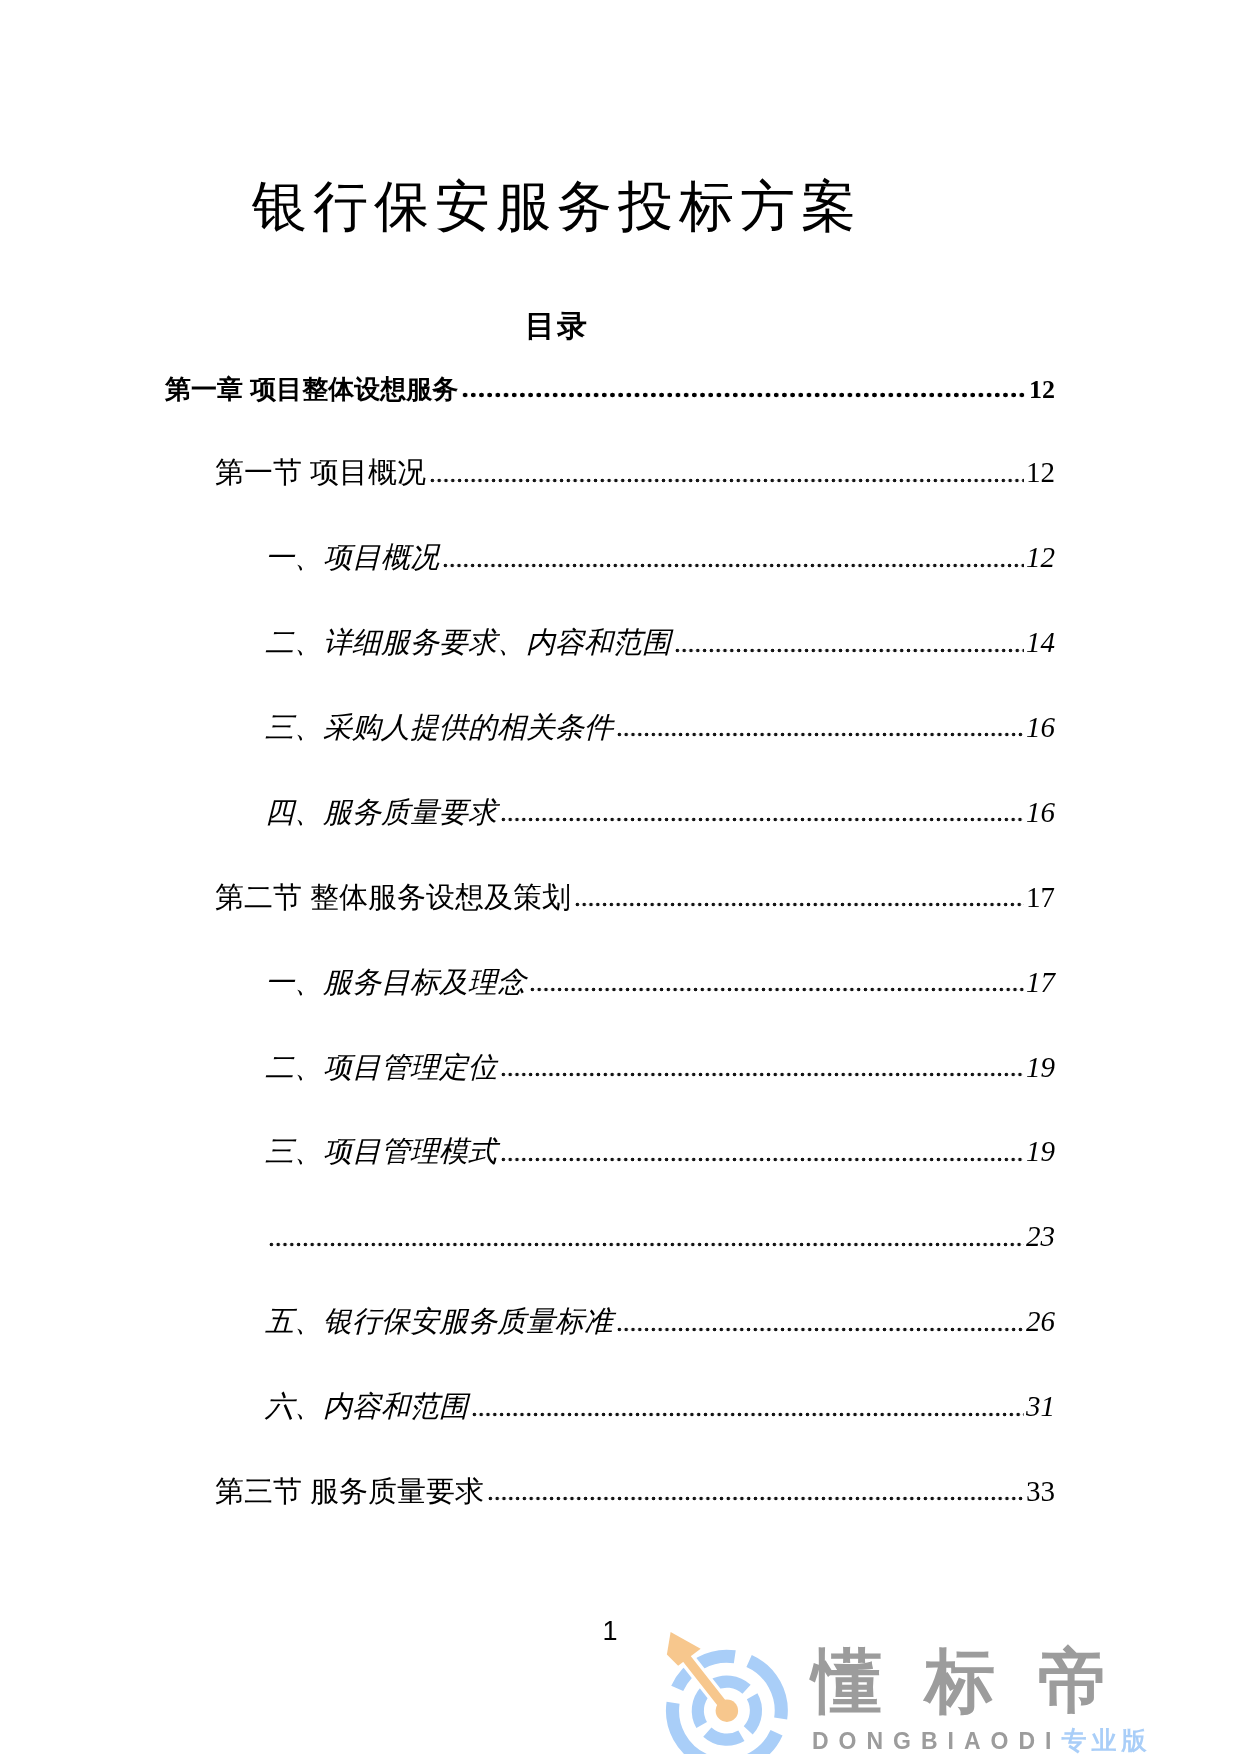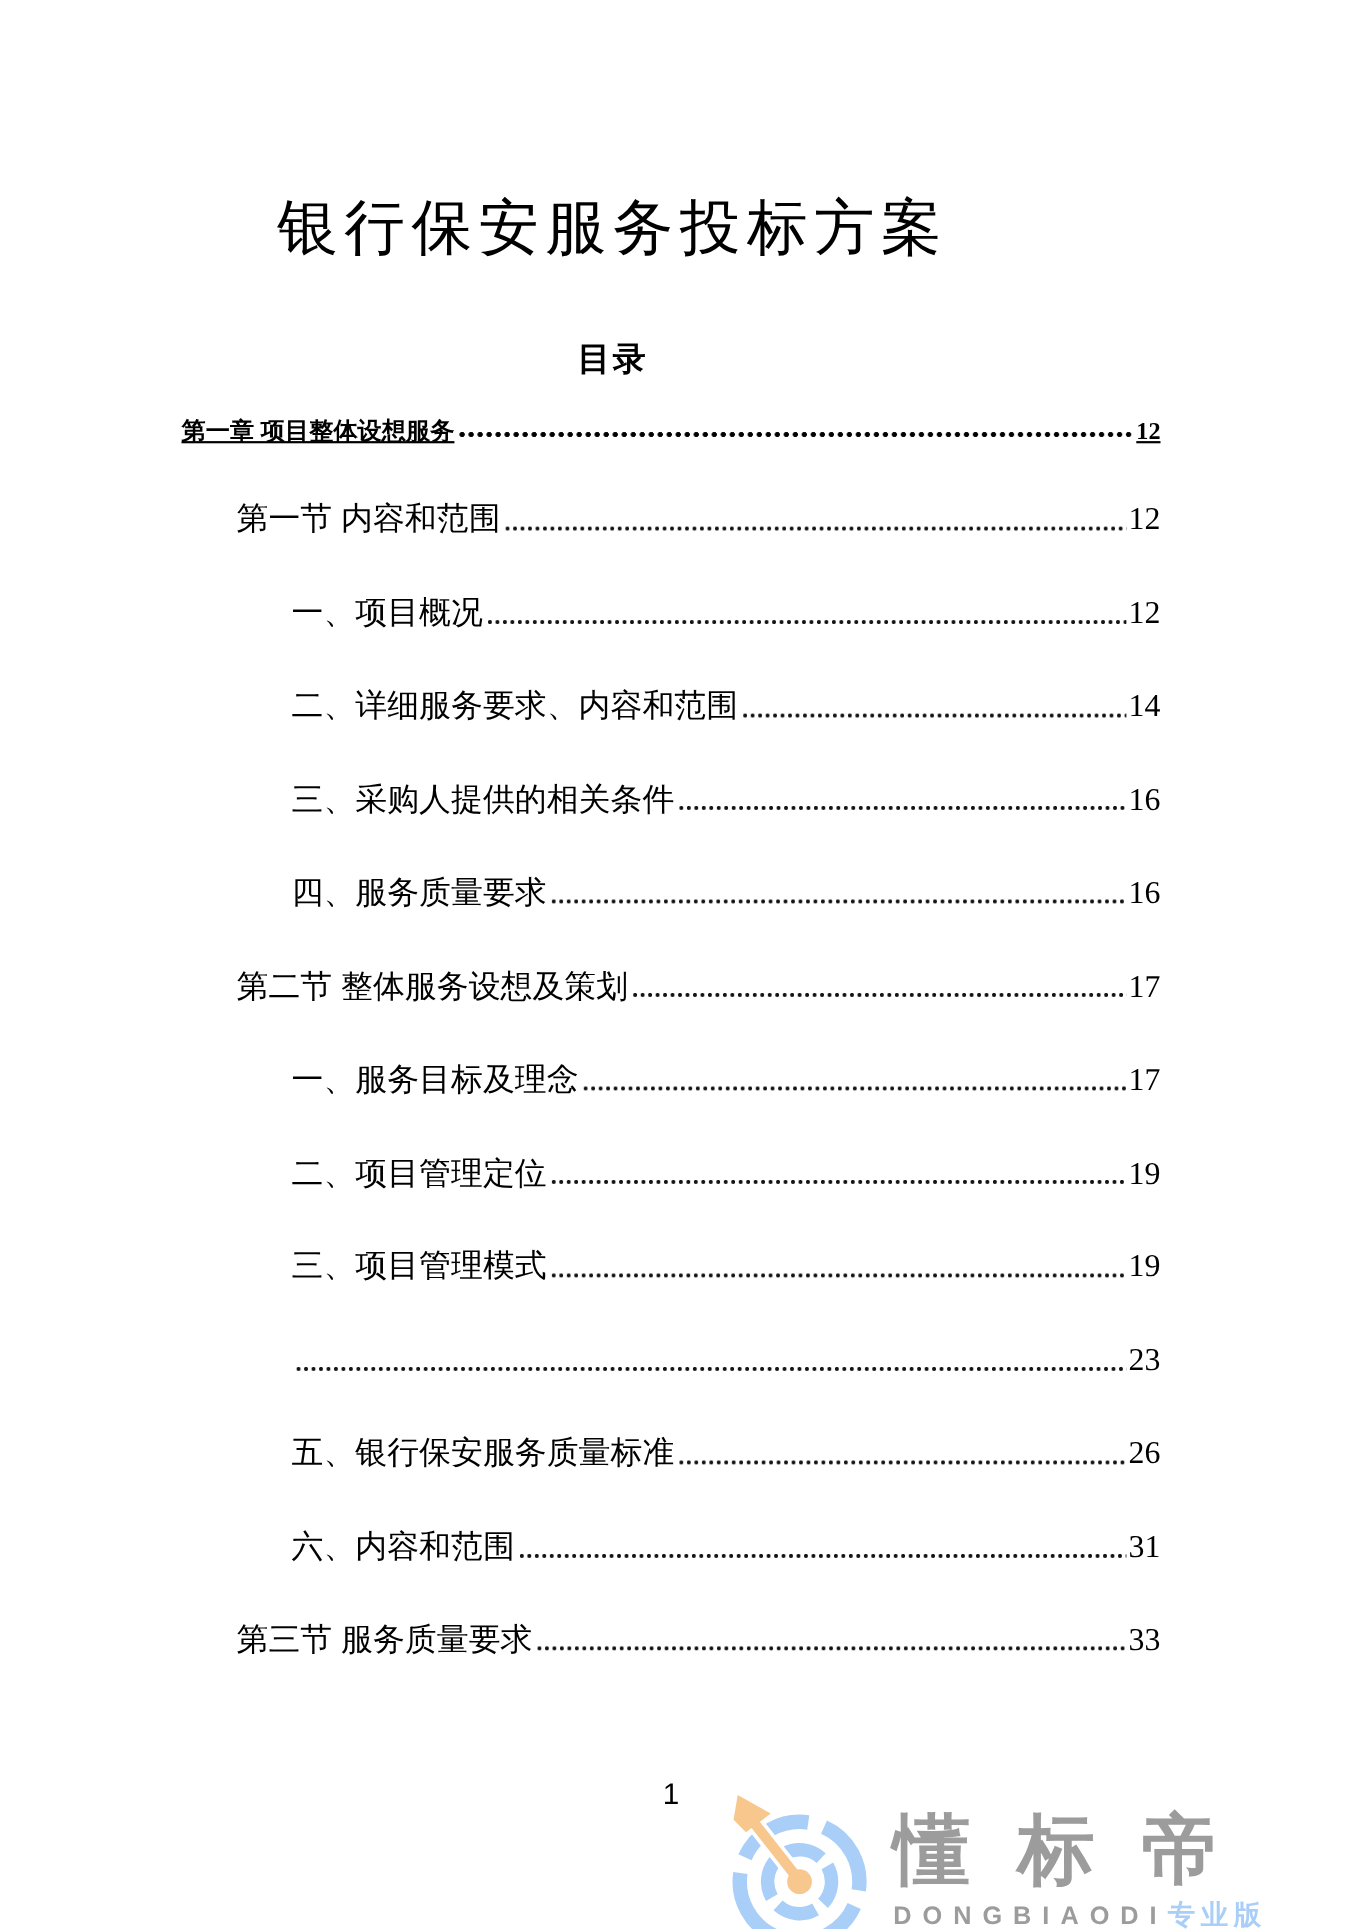--- a/index.html
+++ b/index.html
@@ -42,23 +42,23 @@
   }
   .toc-row {
     display: flex;
     align-items: flex-end;
     height: 84.9px;
     padding-bottom: 27px;
     box-sizing: border-box;
     font-size: 29px;
     line-height: 1.05;
   }
-  .toc-row.chapter { font-weight: 700; font-size: 22px; text-decoration: underline; }
+  .toc-row.chapter { font-weight: 700; font-size: 26px; }
   .toc-row.section { padding-left: 50px; }
-  .toc-row.item    { padding-left: 100px; }
+  .toc-row.item    { padding-left: 100px; font-style: italic; }
   .toc-label { white-space: nowrap; }
   .leader {
     flex: 1 1 auto;
     height: 7px;
     margin: 0 2px 4px 3px;
     background-image: radial-gradient(circle, #141414 1.55px, transparent 2.1px);
     background-size: 6.8px 7px;
     background-repeat: repeat-x;
     background-position: 0 100%;
   }
@@ -130,21 +130,21 @@
 <div class="toc-heading">目录</div>
 
 <div class="toc-list">
 
 <div class="toc-row chapter">
       <span class="toc-label">第一章 项目整体设想服务</span>
       <span class="leader"></span>
       <span class="page-num">12</span>
     </div>
     <div class="toc-row section">
-      <span class="toc-label">第一节 内容和范围</span>
+      <span class="toc-label">第一节 项目概况</span>
       <span class="leader"></span>
       <span class="page-num">12</span>
     </div>
     <div class="toc-row item">
       <span class="toc-label">一、项目概况</span>
       <span class="leader"></span>
       <span class="page-num">12</span>
     </div>
     <div class="toc-row item">
       <span class="toc-label">二、详细服务要求、内容和范围</span>

